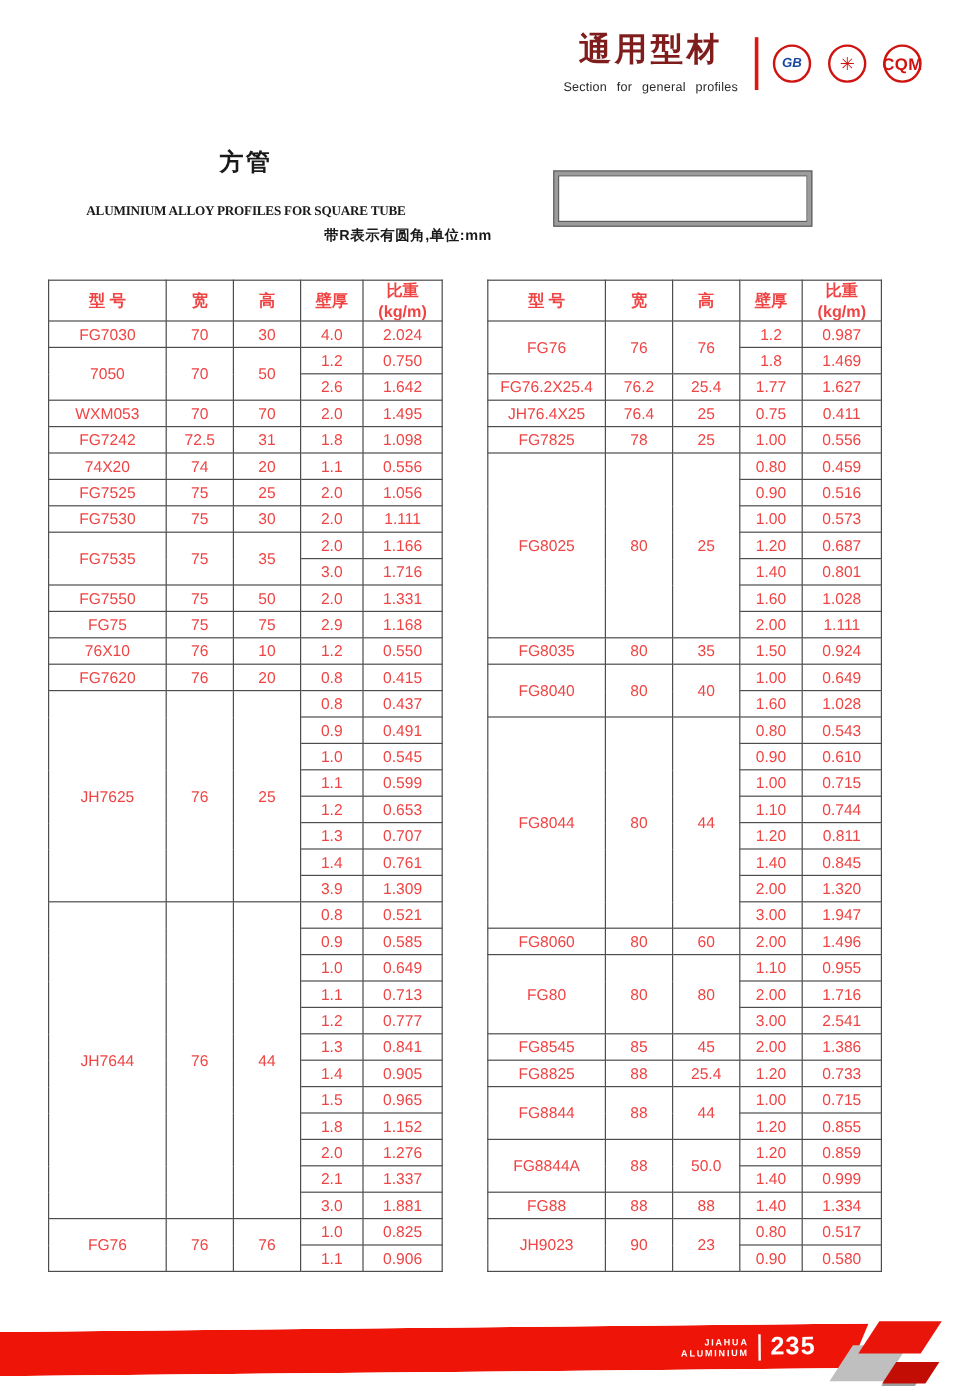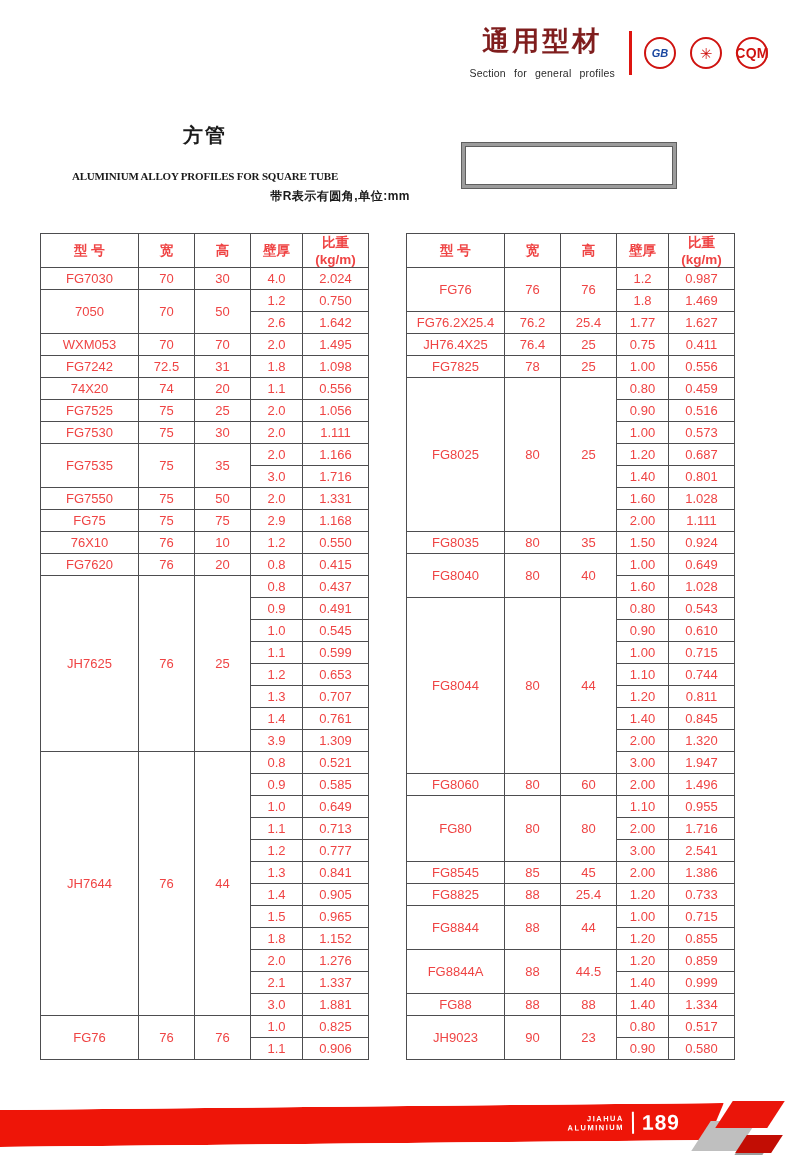--- a/index.html
+++ b/index.html
@@ -470,21 +470,21 @@
           <td>1.00</td>
           <td>0.715</td>
         </tr>
         <tr>
           <td>1.20</td>
           <td>0.855</td>
         </tr>
         <tr>
           <td rowspan="2">FG8844A</td>
           <td rowspan="2">88</td>
-          <td rowspan="2">44.5</td>
+          <td rowspan="2">50.0</td>
           <td>1.20</td>
           <td>0.859</td>
         </tr>
         <tr>
           <td>1.40</td>
           <td>0.999</td>
         </tr>
         <tr>
           <td rowspan="1">FG88</td>
           <td rowspan="1">88</td>
@@ -505,20 +505,20 @@
         </tr>
       </tbody>
   </table>
 
   <div class="footer-band">
     <div class="footer-brand">
       <div>JIAHUA</div>
       <div>ALUMINIUM</div>
     </div>
     <div class="footer-vline"></div>
-    <div class="footer-page">189</div>
+    <div class="footer-page">235</div>
   </div>
   <div class="para para-gray"></div>
   <div class="para para-gray2"></div>
   <div class="para para-red"></div>
   <div class="para para-darkred"></div>
 
 </div>
 
 </body></html>

